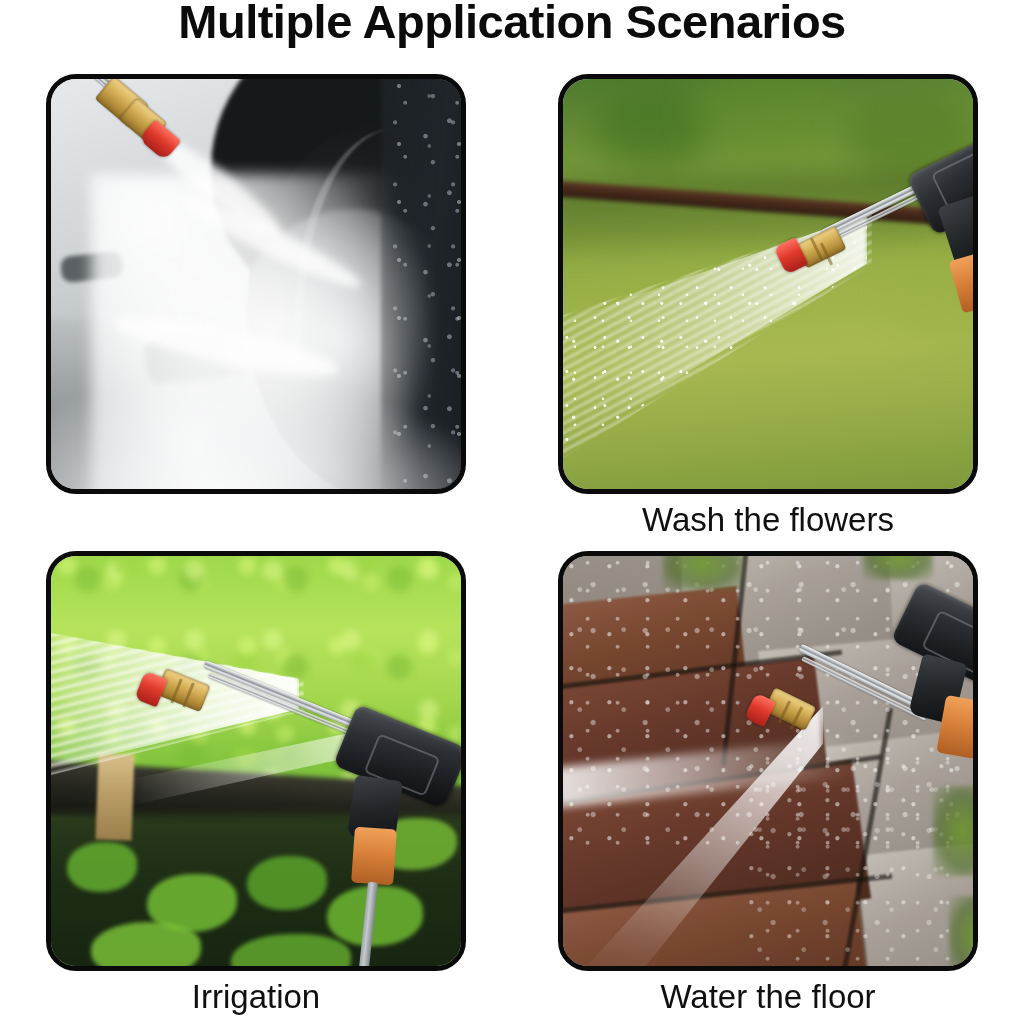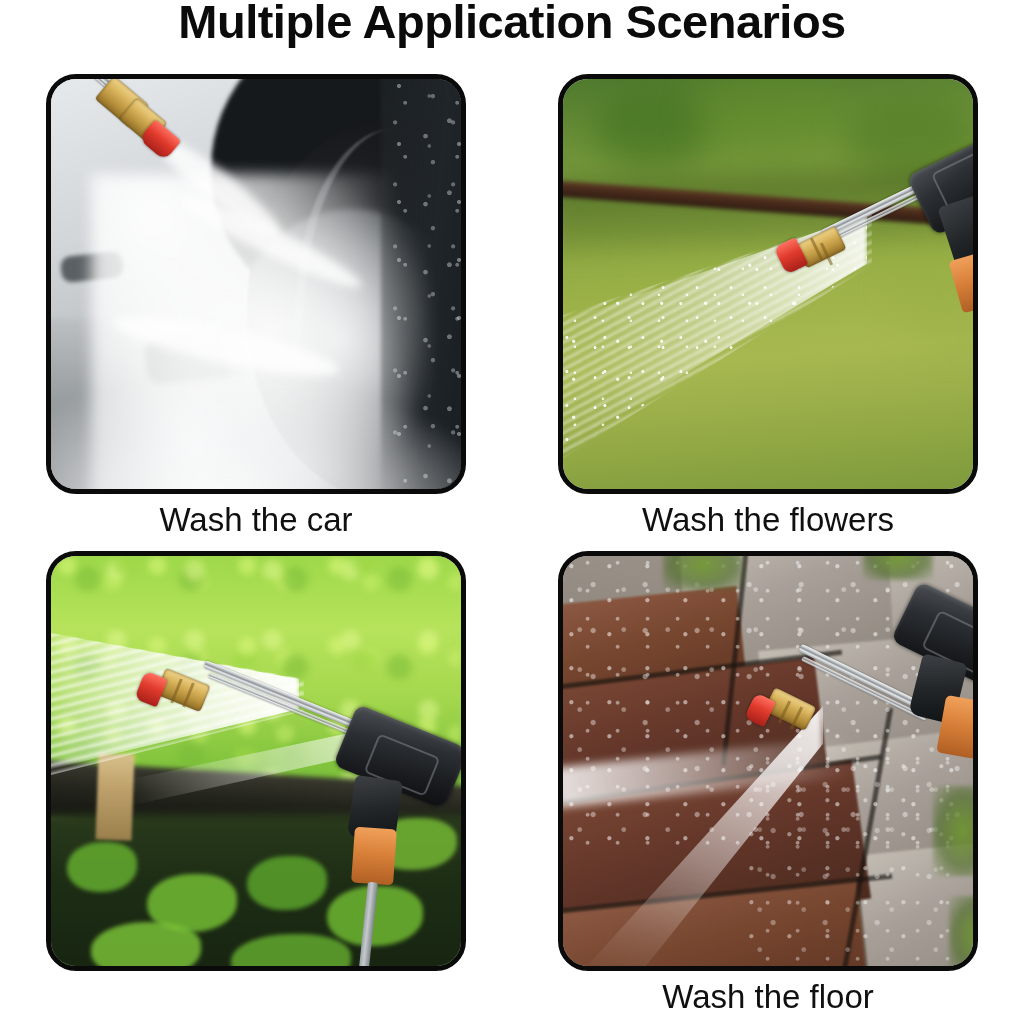--- a/index.html
+++ b/index.html
@@ -430,21 +430,20 @@
       <div class="spray-streak" style="left:60px; top:250px; width:230px; height:34px; transform:rotate(12deg);"></div>
       <div class="ground-splash"></div>
 
       <div class="lance" style="left:18px; top:-6px; width:66px; height:7px; transform:rotate(40deg);"></div>
       <div class="lance" style="left:22px; top:2px; width:62px; height:5px; transform:rotate(40deg);"></div>
       <div class="coupler" style="left:48px; top:8px; width:46px; height:30px; transform:rotate(40deg);"></div>
       <div class="coupler" style="left:72px; top:28px; width:40px; height:28px; transform:rotate(40deg);"></div>
       <div class="nozzle-tip" style="left:92px; top:48px; width:34px; height:26px; transform:rotate(40deg); border-radius:4px 4px 10px 10px;"></div>
     </div>
   </div>
-  <div class="caption cap-tl">Wash the car</div>
 
   <div class="panel panel-tr">
     <div class="scene">
       <div class="lawn-bg"></div>
       <div class="lawn-blur-blob" style="left:30px; top:10px; width:120px; height:80px; background:rgba(60,110,30,.55);"></div>
       <div class="lawn-blur-blob" style="left:130px; top:-10px; width:150px; height:90px; background:rgba(95,140,40,.45);"></div>
       <div class="lawn-blur-blob" style="left:280px; top:20px; width:140px; height:80px; background:rgba(70,115,32,.5);"></div>
       <div class="lawn-blur-blob" style="left:330px; top:150px; width:120px; height:120px; background:rgba(150,175,65,.35);"></div>
       <div class="hedge-band"></div>
       <div class="edging"></div>
@@ -496,20 +495,21 @@
       <div class="coupler-rib" style="left:136px; top:126px; width:3px; height:26px; transform:rotate(22deg);"></div>
       <div class="nozzle-tip" style="left:88px; top:118px; width:24px; height:30px; transform:rotate(22deg); border-radius:8px 3px 3px 8px;"></div>
 
       <div class="gun-body" style="left:290px; top:168px; width:120px; height:66px; transform:rotate(22deg);"></div>
       <div class="gun-panel" style="left:318px; top:188px; width:62px; height:38px; transform:rotate(22deg);"></div>
       <div class="gun-grip" style="left:300px; top:222px; width:48px; height:62px; transform:rotate(8deg);"></div>
       <div class="hose-connector" style="left:302px; top:272px; width:42px; height:56px; transform:rotate(4deg);"></div>
       <div class="hose" style="left:312px; top:326px; width:10px; height:96px; transform:rotate(6deg);"></div>
     </div>
   </div>
+  <div class="caption cap-bl">Irrigation</div>
 
   <div class="panel panel-br">
     <div class="scene">
       <div class="paver-bg"></div>
 
       <div class="slab slab-grey" style="left:120px; top:-14px; width:230px; height:120px; transform:rotate(-3deg);"></div>
       <div class="slab slab-grey" style="left:330px; top:-18px; width:130px; height:190px; transform:rotate(-3deg);"></div>
       <div class="slab slab-grey" style="left:200px; top:84px; width:250px; height:120px; transform:rotate(-5deg);"></div>
       <div class="slab slab-grey" style="left:250px; top:180px; width:210px; height:130px; transform:rotate(-7deg);"></div>
       <div class="slab slab-grey" style="left:300px; top:290px; width:180px; height:140px; transform:rotate(-6deg);"></div>
@@ -542,15 +542,15 @@
       <div class="coupler-rib" style="left:220px; top:144px; width:3px; height:24px; transform:rotate(26deg);"></div>
       <div class="coupler-rib" style="left:232px; top:150px; width:3px; height:24px; transform:rotate(26deg);"></div>
       <div class="nozzle-tip" style="left:186px; top:140px; width:22px; height:28px; transform:rotate(26deg); border-radius:8px 3px 3px 8px;"></div>
 
       <div class="gun-body" style="left:336px; top:48px; width:120px; height:66px; transform:rotate(26deg);"></div>
       <div class="gun-panel" style="left:364px; top:66px; width:62px; height:38px; transform:rotate(26deg);"></div>
       <div class="gun-grip" style="left:352px; top:102px; width:46px; height:62px; transform:rotate(14deg);"></div>
       <div class="hose-connector" style="left:378px; top:142px; width:40px; height:58px; transform:rotate(10deg);"></div>
     </div>
   </div>
-  <div class="caption cap-br">Wash the floor</div>
+  <div class="caption cap-br">Water the floor</div>
 
 </div>
 
 </body></html>

